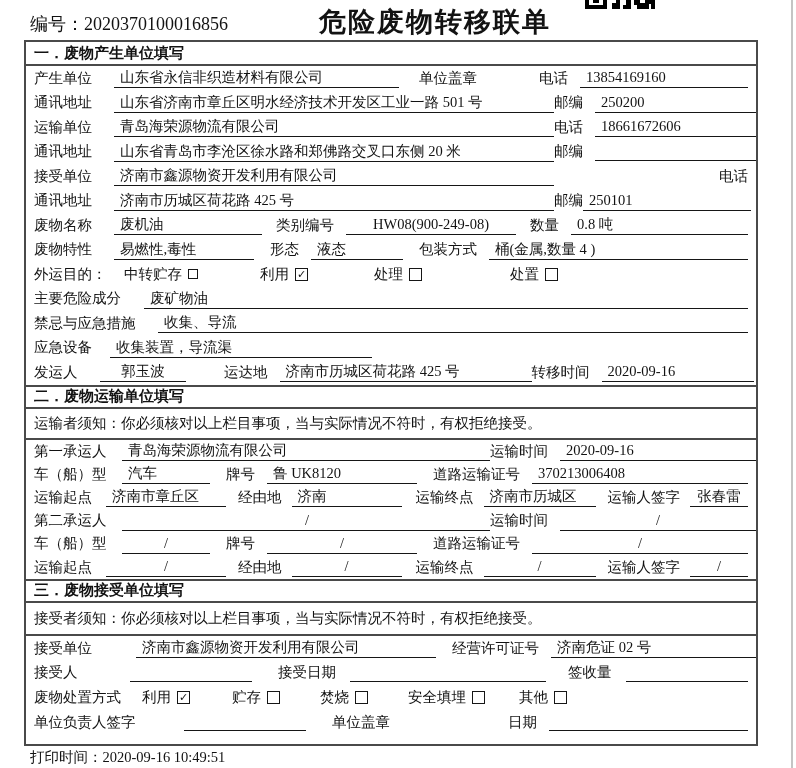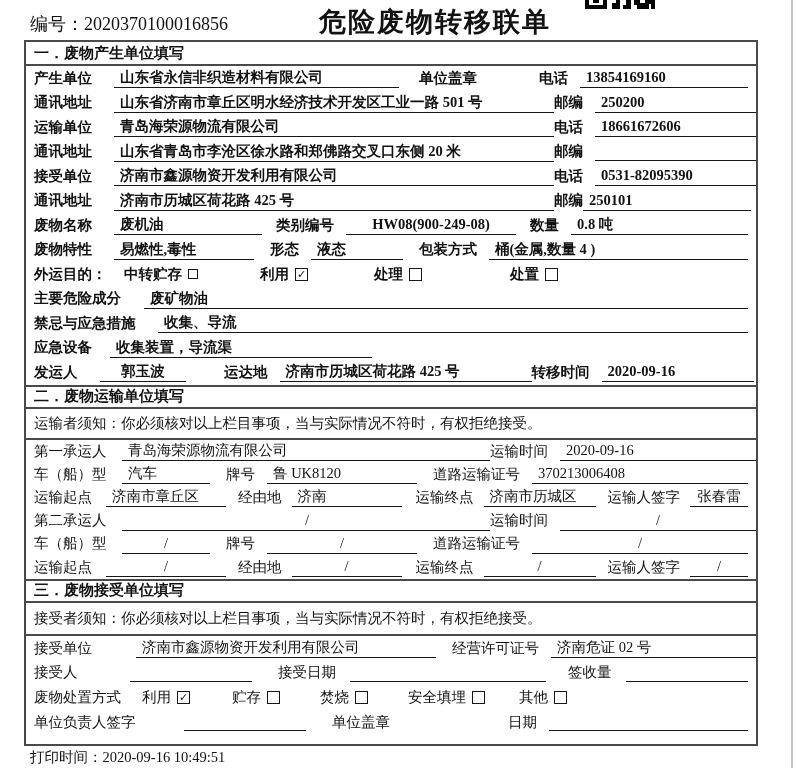--- a/index.html
+++ b/index.html
@@ -41,21 +41,21 @@
     font-weight: 700; font-size: 15px;
     border-bottom: 2px solid #4a4a4a;
   }
   .sec-hd.mid { border-top: 2px solid #4a4a4a; }
   .notice-row {
     flex: none; display: flex; align-items: center;
     padding: 0 8px; border-bottom: 2px solid #4a4a4a;
     white-space: nowrap;
   }
   .r { display: flex; align-items: center; padding: 0 8px; flex: none; white-space: nowrap; }
-  .h1 { height: 24.5px; font-weight: bold; }
+  .h1 { height: 24.5px; }
   .h2 { height: 23.2px; }
   .h3 { height: 24.8px; }
   .lbl { flex: none; white-space: nowrap; }
   .u {
     border-bottom: 1px solid #161616;
     padding: 0 4px 1px 6px;
     min-height: 18px; line-height: 18px;
     white-space: nowrap; overflow: hidden;
     flex: none;
   }
@@ -129,21 +129,20 @@
       <span class="lbl" style="width:80px">通讯地址</span>
       <span class="u" style="width:440px">山东省青岛市李沧区徐水路和郑佛路交叉口东侧 20 米</span>
       <span class="lbl mla">邮编</span>
       <span class="u" style="width:168px;margin-left:12px"></span>
     </div>
 
     <div class="r h1">
       <span class="lbl" style="width:80px">接受单位</span>
       <span class="u" style="width:440px">济南市鑫源物资开发利用有限公司</span>
       <span class="lbl mla">电话</span>
-      <span class="u" style="width:168px;margin-left:12px">0531-82095390</span>
     </div>
 
     <div class="r h1">
       <span class="lbl" style="width:80px">通讯地址</span>
       <span class="u" style="width:440px">济南市历城区荷花路 425 号</span>
       <span class="lbl mla">邮编</span>
       <span class="u" style="width:168px;">250101</span>
     </div>
 
     <div class="r h1">

